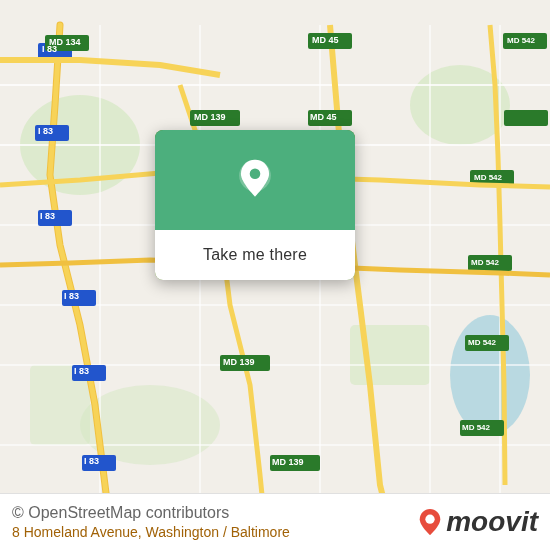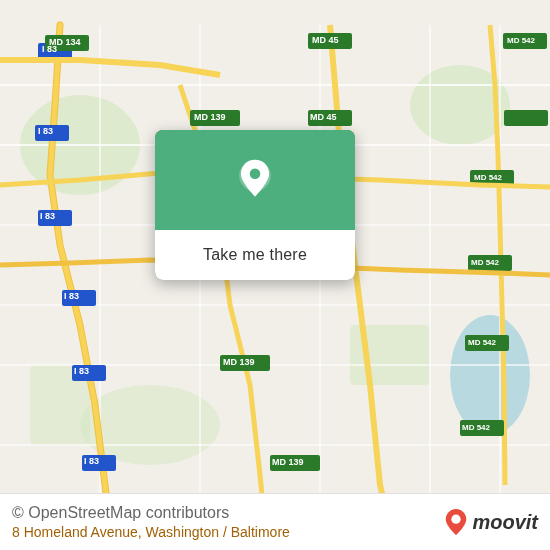--- a/index.html
+++ b/index.html
@@ -124,21 +124,21 @@
       align-items: center;
       gap: 4px;
     }
 
     .moovit-pin {
       width: 24px;
       height: 28px;
     }
 
     .moovit-text {
-      font-size: 20px;
+      font-size: 28px;
       font-weight: 700;
       color: #333;
       font-style: italic;
     }
   </style>
 </head>
 <body>
 
 <div id="map-container">
   <div class="map-bg"></div>

